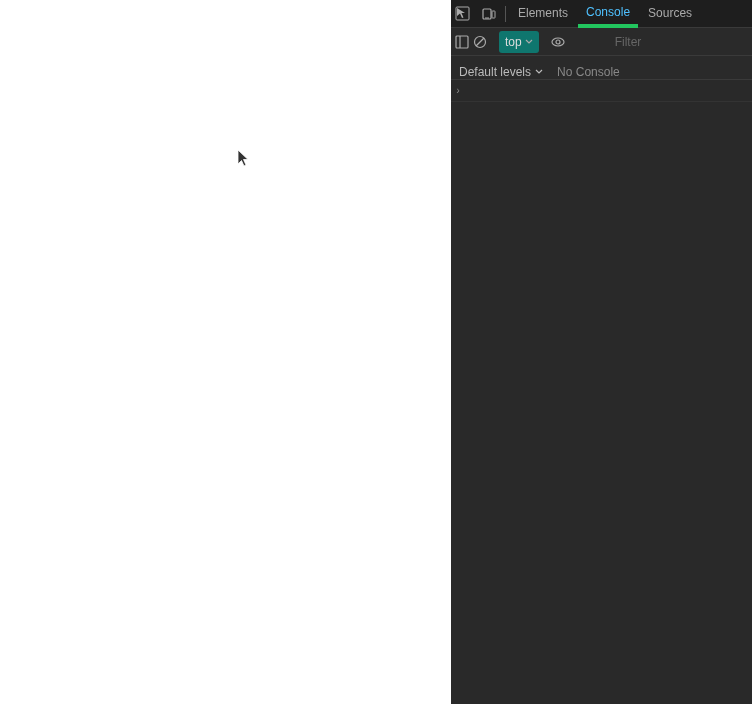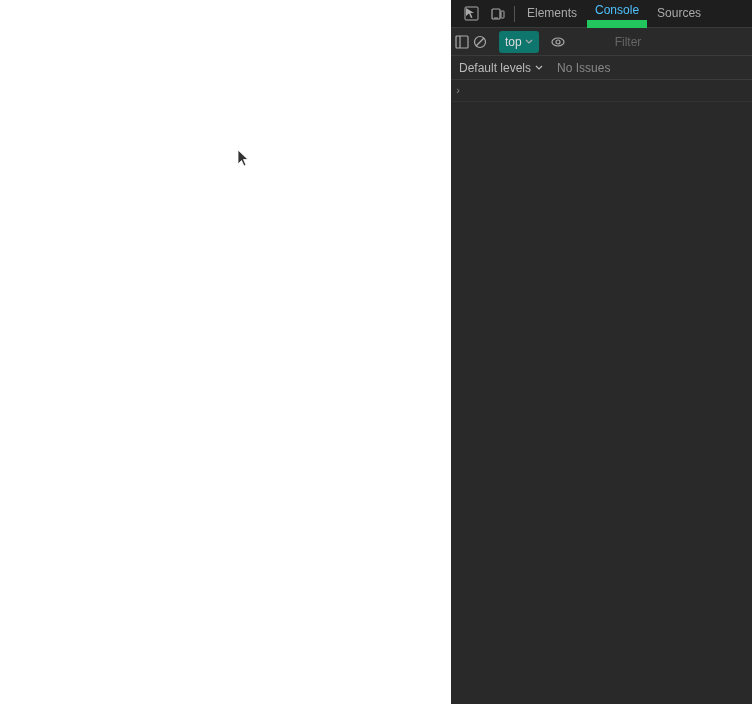--- a/index.html
+++ b/index.html
@@ -32,21 +32,21 @@
       flex-shrink: 0;
     }
 
     
     #devtools-tabs {
       display: flex;
       align-items: center;
       background: #1e1e1e;
       border-bottom: 1px solid #3a3a3a;
       height: 28px;
-      padding: 0 9px;
+      padding: 0 0;
       gap: 2px;
     }
 
     .devtools-tab-icon {
       width: 24px;
       height: 24px;
       display: flex;
       align-items: center;
       justify-content: center;
       cursor: pointer;
@@ -68,21 +68,21 @@
       color: #aaa;
       font-size: 12px;
       white-space: nowrap;
       border-bottom: 2px solid transparent;
       height: 28px;
       display: flex;
       align-items: center;
     }
     .devtools-tab.active {
       color: #4fc1ff;
-      border-bottom: 8px solid #22c55e;
+      border-bottom: 4px solid #22c55e;
     }
 
     
     #console-toolbar {
       display: flex;
       align-items: center;
       background: #2a2a2a;
       border-bottom: 1px solid #3a3a3a;
       height: 28px;
       padding: 0 4px;
@@ -132,21 +132,21 @@
       font-size: 12px;
       outline: none;
       padding: 2px 4px;
       margin-left: 34px;
     }
     .filter-input::placeholder { color: #666; }
 
     
     #console-levels {
       display: flex;
-      align-items: center;
+      align-items: flex-end;
       background: #2a2a2a;
       border-bottom: 1px solid #3a3a3a;
       height: 24px;
       padding: 0 8px;
       gap: 6px;
     }
 
     .default-levels-btn {
       display: flex;
       align-items: center;
@@ -280,21 +280,21 @@
     <input class="filter-input" type="text" placeholder="Filter" style="">
   </div>
 
   <div id="console-levels">
     <button class="default-levels-btn">
       <span>Default levels</span>
       <svg width="8" height="6" viewBox="0 0 8 6" fill="none">
         <path d="M1 1 L4 4 L7 1" stroke="#bbb" stroke-width="1.2" fill="none"></path>
       </svg>
     </button>
-    <span class="no-issues">No Issues</span>
+    <span class="no-issues">No Console</span>
   </div>
 
   <div id="console-output">
     <div class="console-row">
       <span class="chevron-icon">›</span>
     </div>
   </div>
 
 </div>
 

